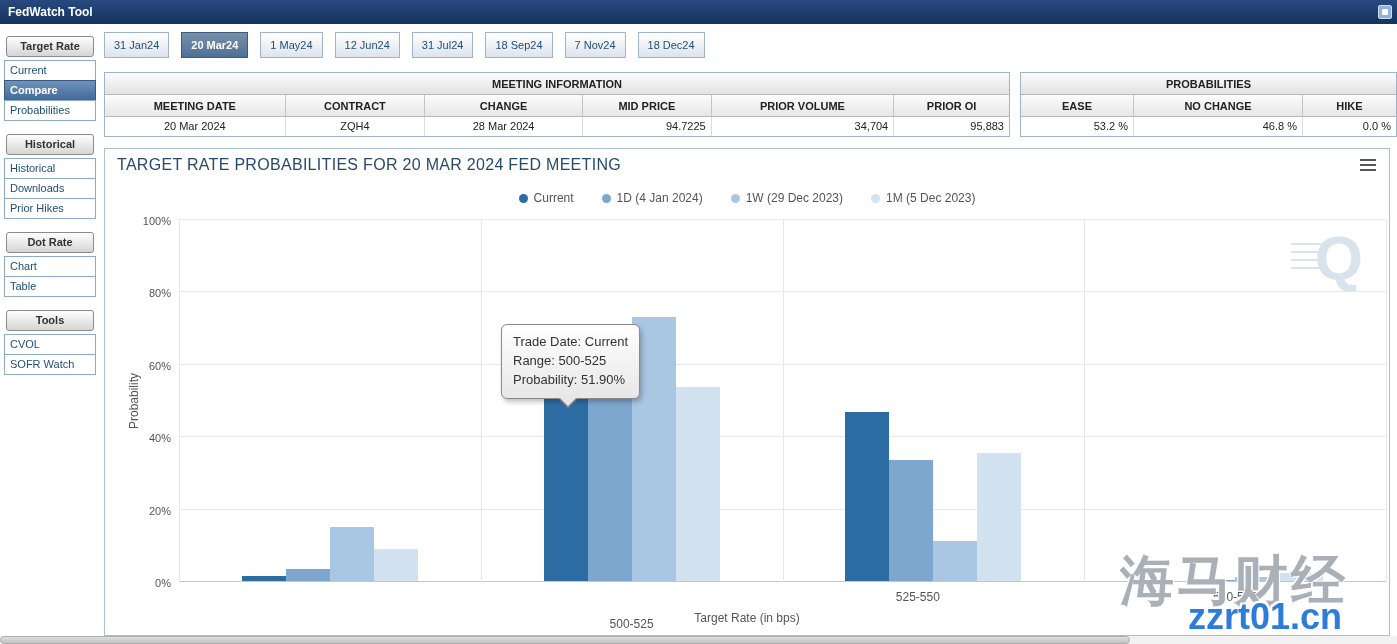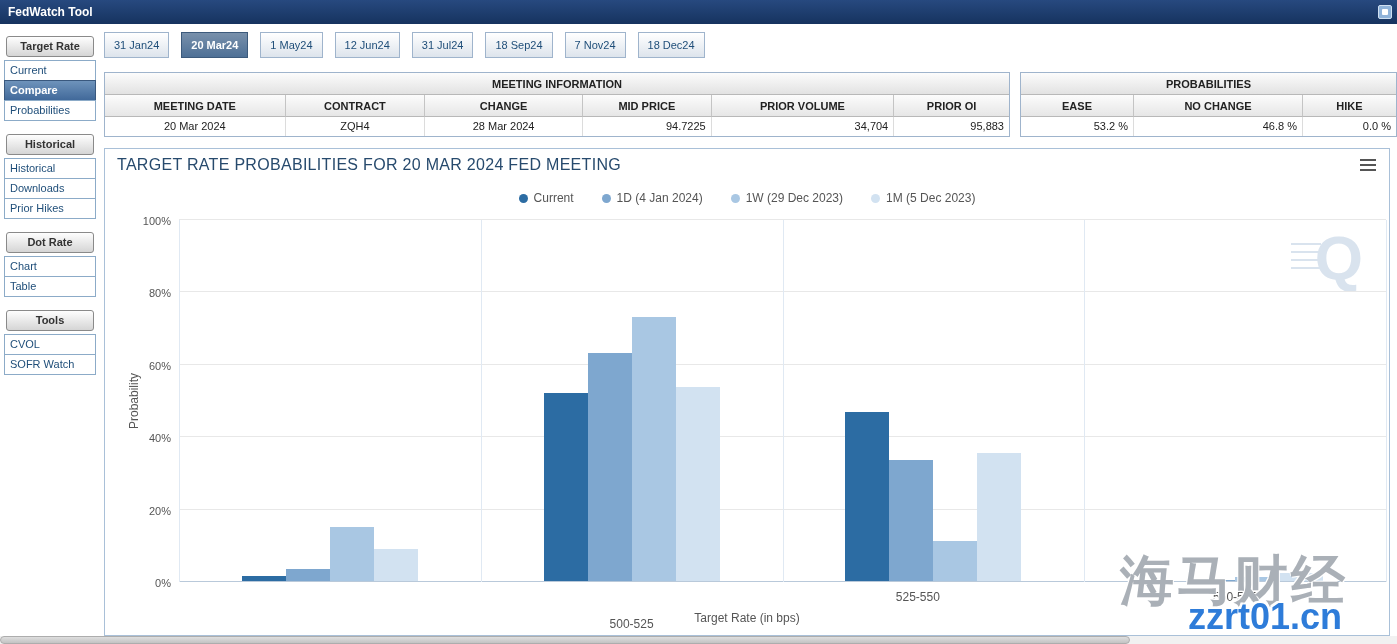--- a/index.html
+++ b/index.html
@@ -197,20 +197,25 @@
       </div>
     </div>
 
   <div id="qwm">
     <span class="q-stripes"></span>
     <span class="q-letter">Q</span>
   </div>
 
   <div id="plot">
     <div id="y-axis-label">Probability</div>
+    <div id="tooltip">
+      <div>Trade Date: Current</div>
+      <div>Range: 500-525</div>
+      <div>Probability: 51.90%</div>
+    </div>
   <div class="hgrid axis" style="bottom: 0px;"></div>
       <div class="ytick" style="bottom: -7px;">0%</div>
       <div class="hgrid" style="bottom: 72.4px;"></div>
       <div class="ytick" style="bottom: 65.4px;">20%</div>
       <div class="hgrid" style="bottom: 144.8px;"></div>
       <div class="ytick" style="bottom: 137.8px;">40%</div>
       <div class="hgrid" style="bottom: 217.2px;"></div>
       <div class="ytick" style="bottom: 210.2px;">60%</div>
       <div class="hgrid" style="bottom: 289.6px;"></div>
       <div class="ytick" style="bottom: 282.6px;">80%</div>

